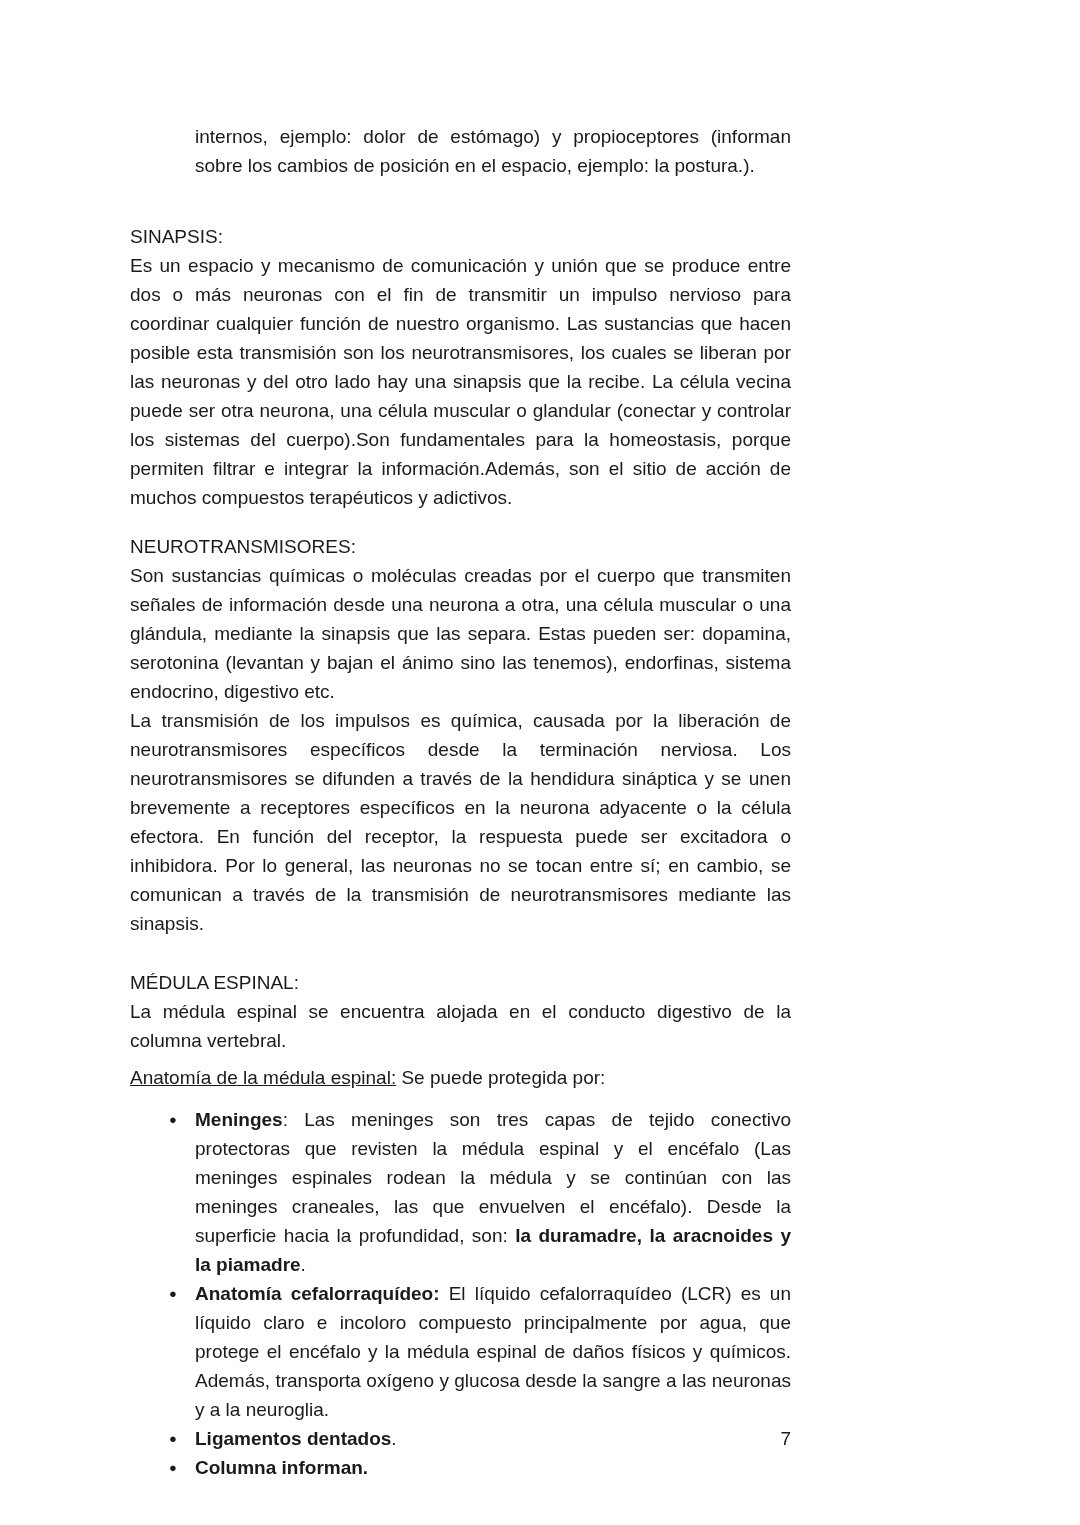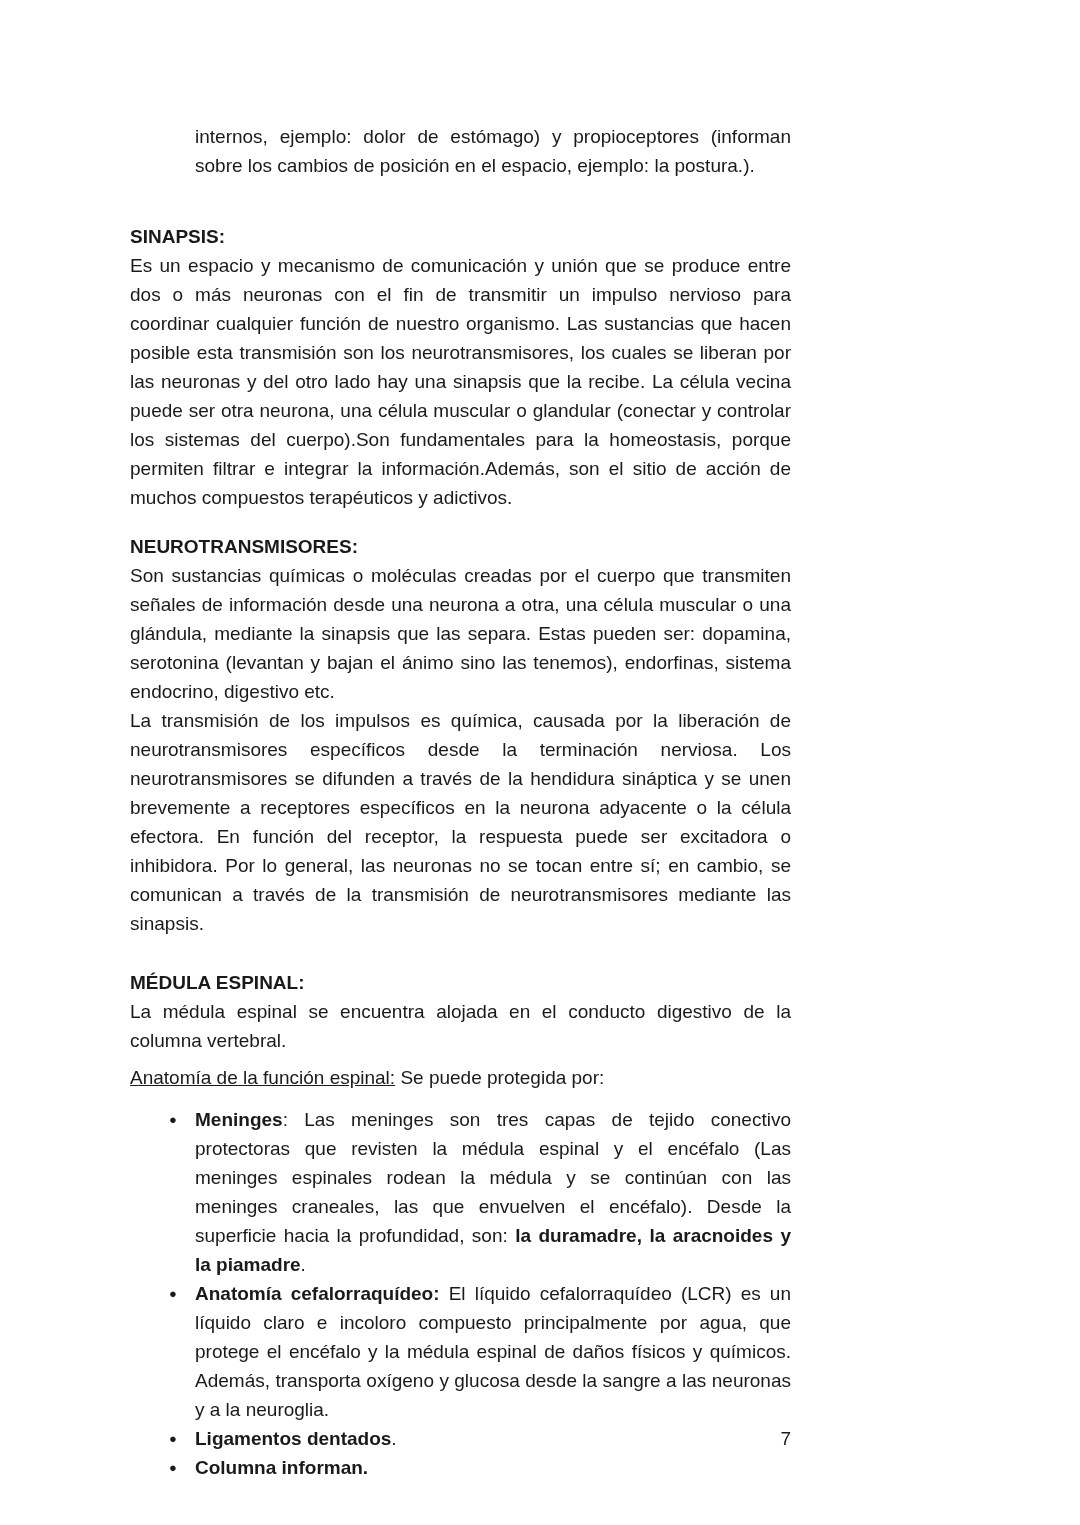--- a/index.html
+++ b/index.html
@@ -22,21 +22,20 @@
   }
   p { margin: 0; }
   .para {
     text-align: justify;
   }
   .indent {
     margin-left: 65px;
   }
   .heading {
     text-align: left;
-    font-weight: bold;
   }
   .h-sinapsis { margin-top: 42px; }
   .h-neuro   { margin-top: 20px; }
   .h-medula  { margin-top: 30px; }
   .anatomy   { margin-top: 8px; text-align: left; }
   .underline { text-decoration: underline; }
   .b { font-weight: bold; }
   ul.bullets {
     list-style: none;
     margin: 13px 0 0 0;
@@ -73,21 +72,21 @@
   <p class="heading h-sinapsis">SINAPSIS:</p>
   <p class="para">Es un espacio y mecanismo de comunicación y unión que se produce entre dos o más neuronas con el fin de transmitir un impulso nervioso para coordinar cualquier función de nuestro organismo. Las sustancias que hacen posible esta transmisión son los neurotransmisores, los cuales se liberan por las neuronas y del otro lado hay una sinapsis que la recibe. La célula vecina puede ser otra neurona, una célula muscular o glandular (conectar y controlar los sistemas del cuerpo).Son fundamentales para la homeostasis, porque permiten filtrar e integrar la información.Además, son el sitio de acción de muchos compuestos terapéuticos y adictivos.</p>
 
   <p class="heading h-neuro">NEUROTRANSMISORES:</p>
   <p class="para">Son sustancias químicas o moléculas creadas por el cuerpo que transmiten señales de información desde una neurona a otra, una célula muscular o una glándula, mediante la sinapsis que las separa.  Estas pueden ser: dopamina, serotonina (levantan y bajan el ánimo sino las tenemos), endorfinas, sistema endocrino, digestivo etc.</p>
   <p class="para">La transmisión de los impulsos es química, causada por la liberación de neurotransmisores específicos desde la terminación nerviosa. Los neurotransmisores se difunden a través de la hendidura sináptica y se unen brevemente a receptores específicos en la neurona adyacente o la célula efectora. En función del receptor, la respuesta puede ser excitadora o inhibidora. Por lo general, las neuronas no se tocan entre sí; en cambio, se comunican a través de la transmisión de neurotransmisores mediante las sinapsis.</p>
 
   <p class="heading h-medula">MÉDULA ESPINAL:</p>
   <p class="para">La médula espinal se encuentra alojada en el conducto digestivo de la columna vertebral.</p>
 
-  <p class="anatomy"><span class="underline">Anatomía de la función espinal:</span><span> Se puede protegida por:</span></p>
+  <p class="anatomy"><span class="underline">Anatomía de la médula espinal:</span><span> Se puede protegida por:</span></p>
 
   <ul class="bullets">
     <li><span class="marker">●</span><span class="b">Meninges</span><span>: Las meninges son tres capas de tejido conectivo protectoras que revisten la médula espinal y el encéfalo (Las meninges espinales rodean la médula y se continúan con las meninges craneales, las que envuelven el encéfalo). Desde la superficie hacia la profundidad, son: </span><span class="b">la duramadre, la aracnoides y la piamadre</span><span>.</span></li>
     <li><span class="marker">●</span><span class="b">Anatomía cefalorraquídeo:</span><span> El líquido cefalorraquídeo (LCR) es un líquido claro e incoloro compuesto principalmente por agua, que protege el encéfalo y la médula espinal de daños físicos y químicos. Además, transporta oxígeno y glucosa desde la sangre a las neuronas y a la neuroglia.</span></li>
     <li><span class="marker">●</span><span class="b">Ligamentos dentados</span><span>.</span></li>
     <li><span class="marker">●</span><span class="b">Columna informan.</span></li>
   </ul>
 
   <div class="page-number">7</div>
 

